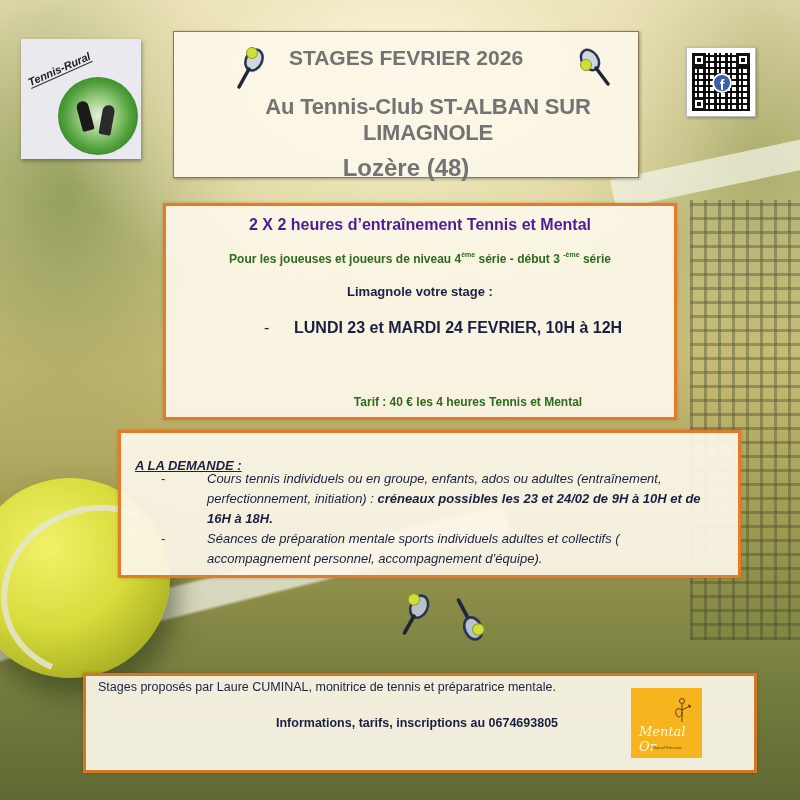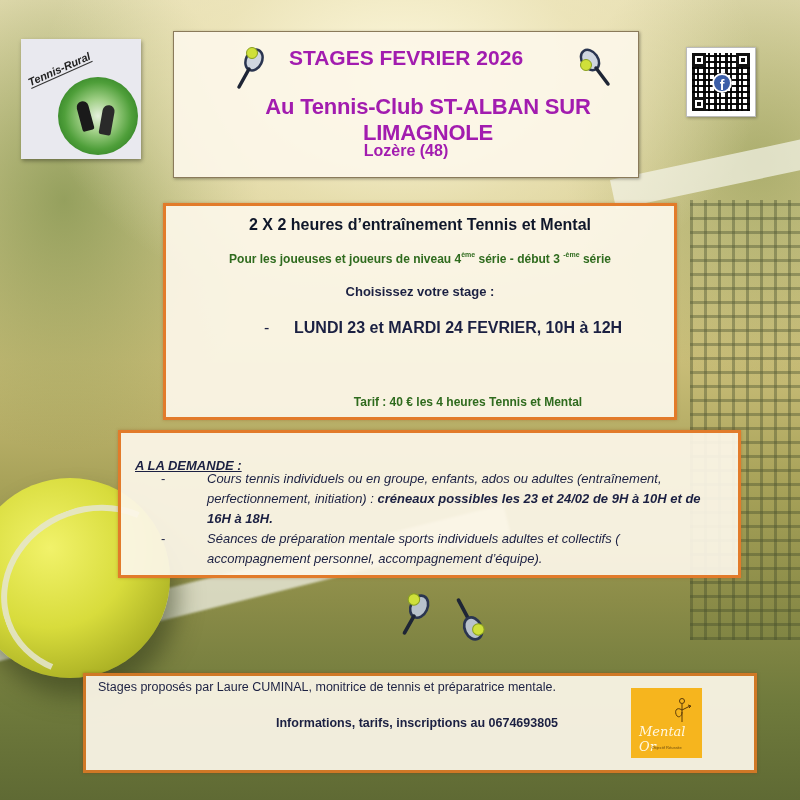--- a/index.html
+++ b/index.html
@@ -49,26 +49,26 @@
 
     .panel {
       position: absolute;
       background: rgba(252,246,232,0.93);
     }
     .header-panel {
       left: 173px; top: 31px; width: 466px; height: 147px;
       border: 1.5px solid #8a7a5a;
       box-shadow: 1px 1px 3px rgba(0,0,0,0.35);
       text-align: center;
-      color: #a21caf;
+      color: #737373;
       font-weight: bold;
     }
     .header-panel .l1 { position: absolute; left: 0; right: 0; top: 14px; font-size: 21px; }
     .header-panel .l2 { position: absolute; left: 0; right: 0; top: 62px; font-size: 22px; letter-spacing: -0.2px; padding-left: 44px; }
-    .header-panel .l3 { position: absolute; left: 0; right: 0; top: 110px; font-size: 16px; }
+    .header-panel .l3 { position: absolute; left: 0; right: 0; top: 122px; font-size: 24px; }
 
     .racket {
       position: absolute; width: 34px; height: 44px;
     }
 
     .logo-box {
       position: absolute; left: 21px; top: 39px; width: 120px; height: 120px;
       background: #e9e9ef;
       box-shadow: 1px 2px 4px rgba(0,0,0,0.35);
       overflow: hidden;
@@ -109,21 +109,21 @@
       background: #3b5ea8; color: #fff; font-weight: bold; font-size: 14px; text-align: center; line-height: 21px;
       border: 2px solid #fff;
     }
 
     .stage-panel {
       left: 163px; top: 203px; width: 514px; height: 217px;
       border: 3px solid #e27b2a;
       box-shadow: 0 0 3px rgba(150,80,20,0.4);
       text-align: center;
     }
-    .stage-panel .title { position: absolute; left: 0; right: 0; top: 10px; font-size: 16px; font-weight: bold; color: #0f172a; }
+    .stage-panel .title { position: absolute; left: 0; right: 0; top: 10px; font-size: 16px; font-weight: bold; color: #4c1d95; }
     .stage-panel .level { position: absolute; left: 0; right: 0; top: 45px; font-size: 12px; font-weight: bold; color: #2f6b1e; }
     .stage-panel .level sup { font-size: 7px; vertical-align: 6px; }
     .stage-panel .choose { position: absolute; left: 0; right: 0; top: 78px; font-size: 13px; font-weight: bold; color: #1b2042; }
     .stage-panel .session {
       position: absolute; font-size: 16px; font-weight: bold; color: #1b2042; white-space: nowrap;
     }
     .stage-panel .session .dash { display: inline-block; width: 30px; text-align: left; font-weight: normal; }
     .stage-panel .tarif { position: absolute; left: 0; right: 0; top: 189px; font-size: 12px; font-weight: bold; color: #2f6b1e; padding-left: 96px; }
 
     .demand-panel {
@@ -204,21 +204,21 @@
     <circle cx="8" cy="19" r="5.5" fill="#cfe03a" stroke="#8aa020" stroke-width="1"></circle>
   </svg>
   <div class="l1">STAGES FEVRIER 2026</div>
   <div class="l2">Au Tennis-Club ST-ALBAN SUR LIMAGNOLE</div>
   <div class="l3">Lozère (48)</div>
 </div>
 
 <div class="panel stage-panel">
   <div class="title">2 X 2 heures d’entraînement Tennis et Mental</div>
   <div class="level"><span>Pour les joueuses et joueurs de niveau 4</span><sup>ème</sup><span> série - début 3 </span><sup>-ème</sup><span> série</span></div>
-  <div class="choose">Choisissez votre stage :</div>
+  <div class="choose">Limagnole votre stage :</div>
   <div class="session" style="left:98px; top:113px;">
     <span class="dash">-</span><span>LUNDI 23 et MARDI 24 FEVRIER, 10H à 12H</span>
   </div>
   <div class="tarif">Tarif : 40 € les 4 heures Tennis et Mental</div>
 </div>
 
 <div class="panel demand-panel">
   <div class="heading">A LA DEMANDE :</div>
   <div class="item" style="top:36px;">
     <span class="dash">-</span>

